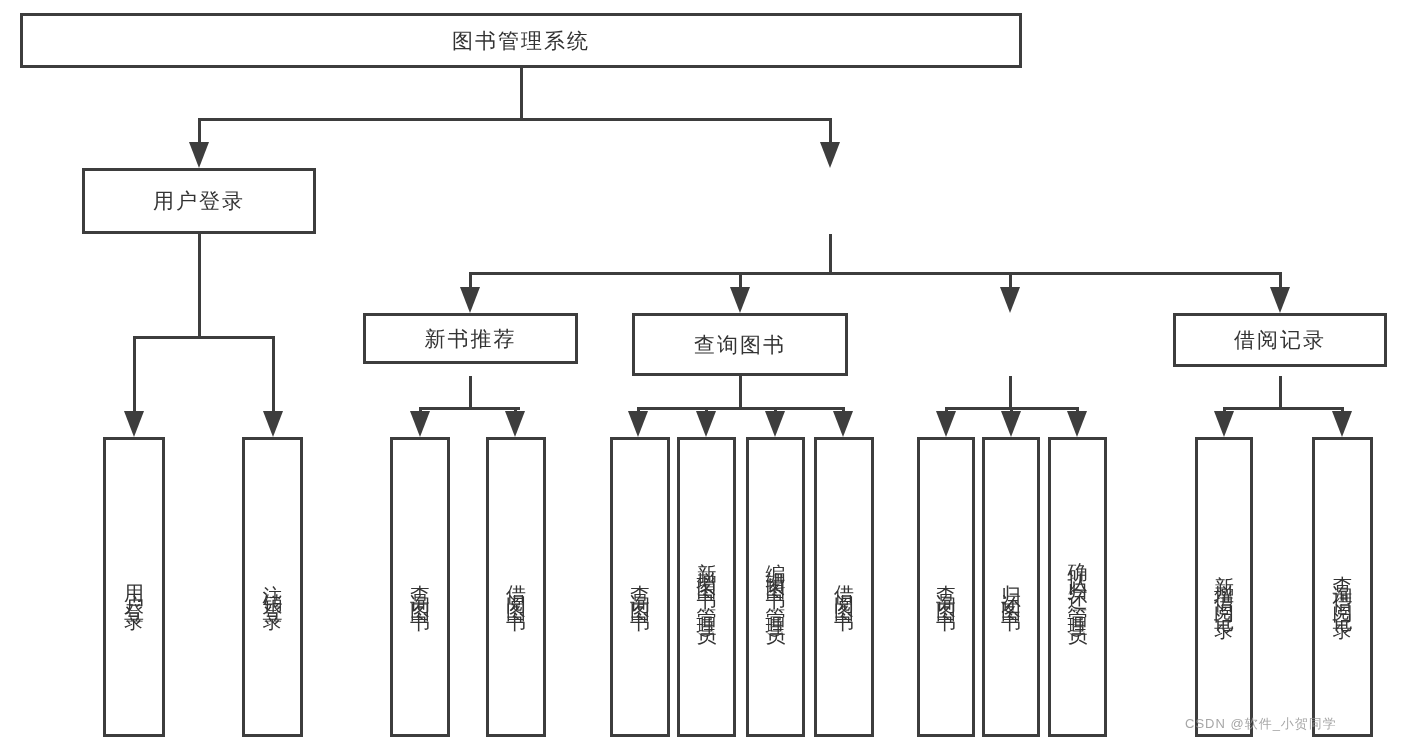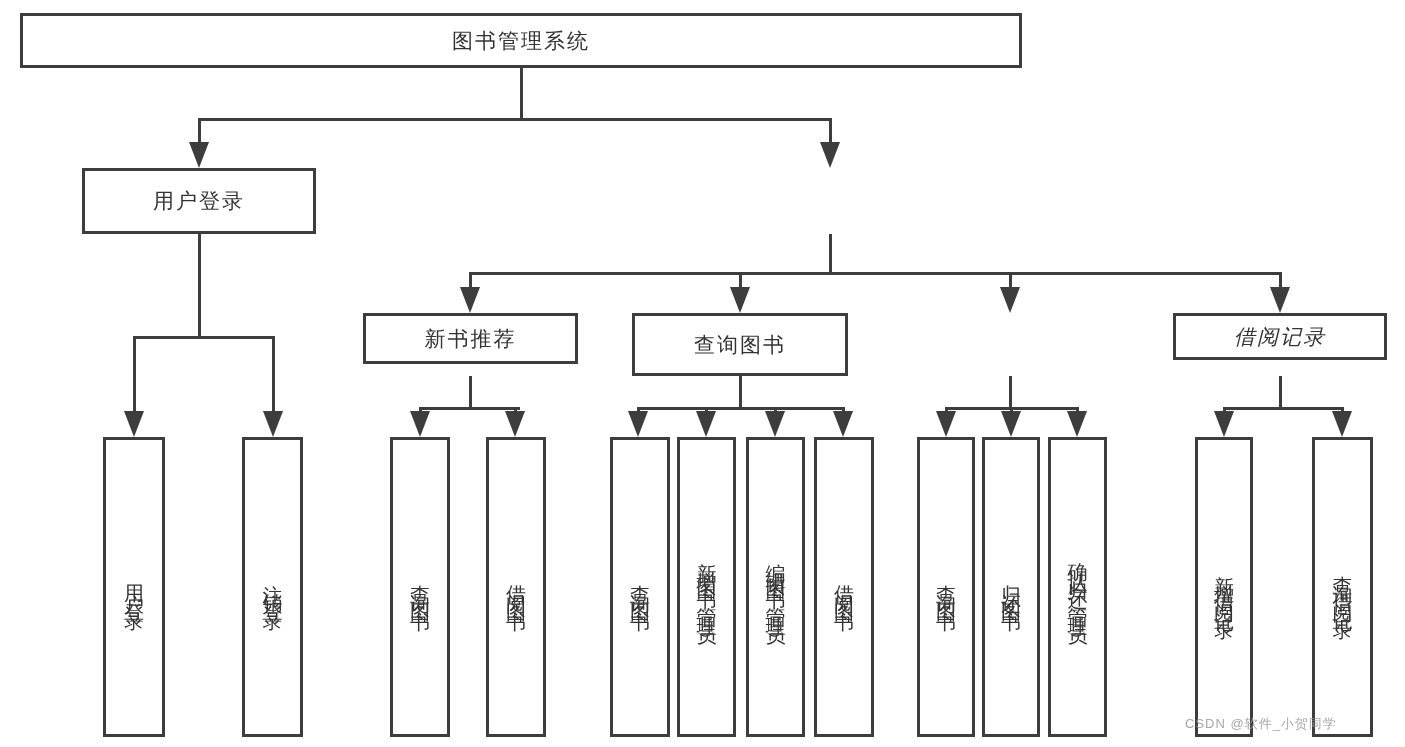--- a/index.html
+++ b/index.html
@@ -92,21 +92,21 @@
   <div class="arr" style="left:1214px;top:411px;"></div>
   <div class="line" style="left:1341px;top:407px;width:3px;height:10px;"></div>
   <div class="arr" style="left:1332px;top:411px;"></div>
 
   <div class="box hlabel" style="left:20px;top:13px;width:1002px;height:55px;">图书管理系统</div>
 
   <div class="box hlabel" style="left:82px;top:168px;width:234px;height:66px;">用户登录</div>
 
   <div class="box hlabel" style="left:363px;top:313px;width:215px;height:51px;">新书推荐</div>
   <div class="box hlabel" style="left:632px;top:313px;width:216px;height:63px;">查询图书</div>
-  <div class="box hlabel" style="left:1173px;top:313px;width:214px;height:47px;font-style:italic;">借阅记录</div>
+  <div class="box hlabel" style="left:1173px;top:313px;width:214px;height:54px;">借阅记录</div>
 
   <div class="box leaf" style="left:103px;top:437px;width:62px;height:300px;">
       <span>用户登录</span>
     </div>
   <div class="box leaf" style="left:242px;top:437px;width:61px;height:300px;">
       <span>注销登录</span>
     </div>
 
   <div class="box leaf" style="left:390px;top:437px;width:60px;height:300px;">
       <span>查询图书</span>

